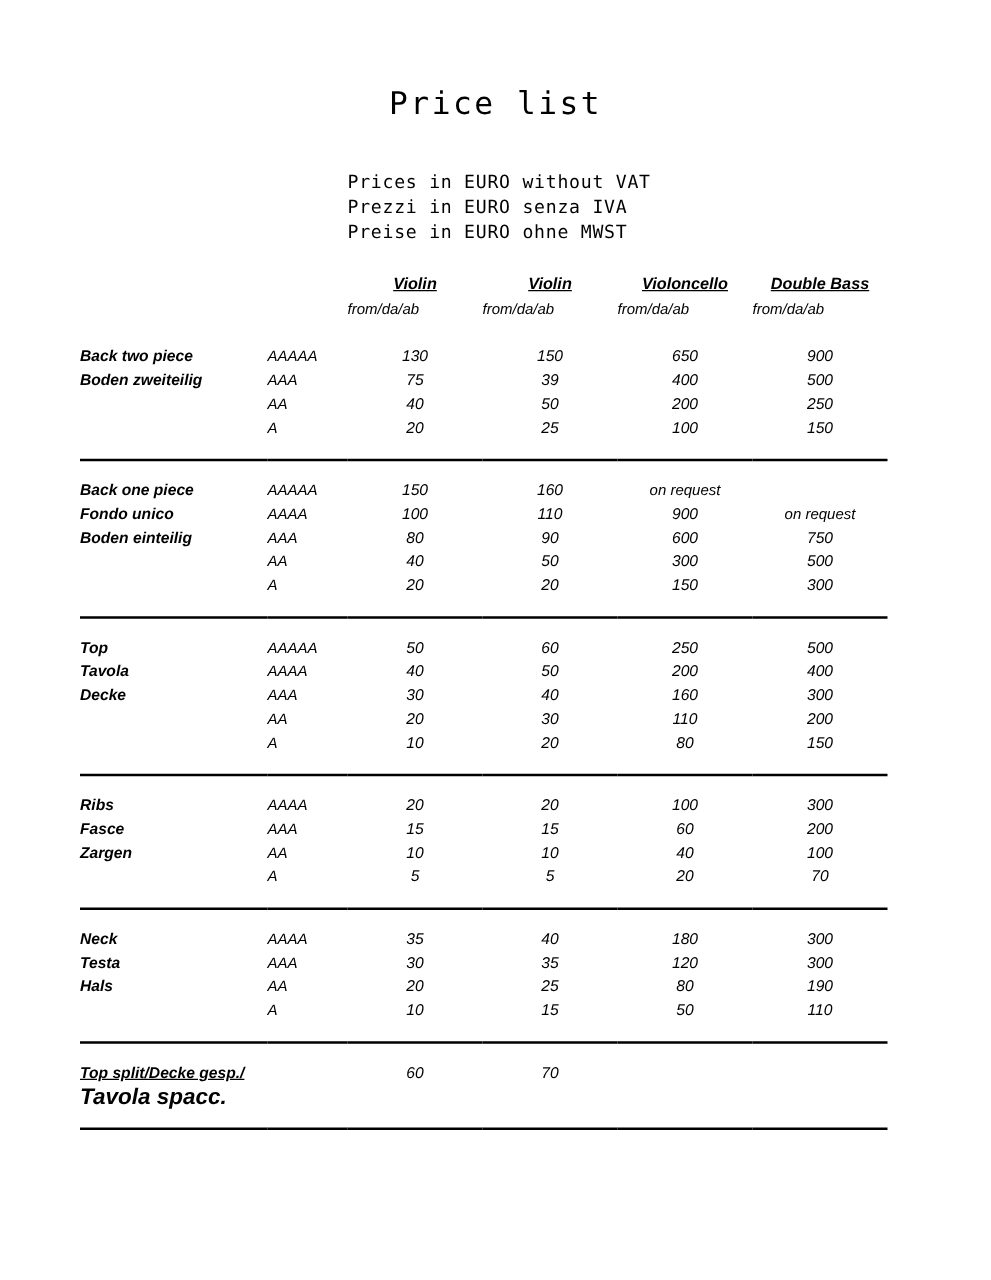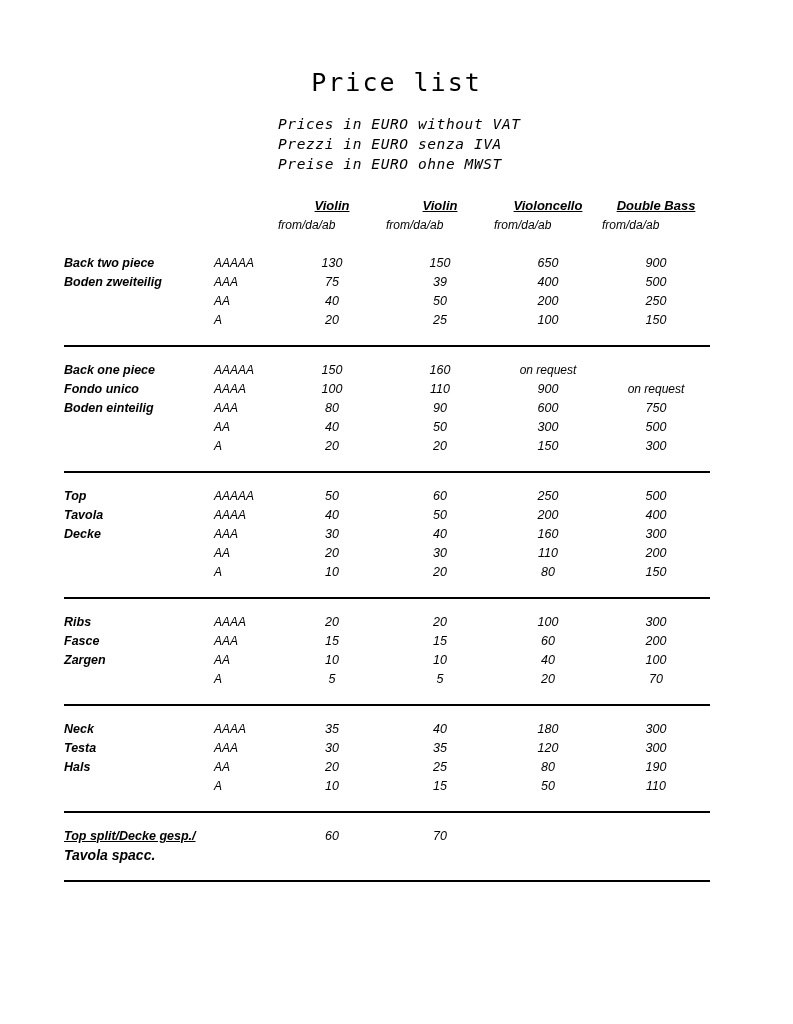--- a/index.html
+++ b/index.html
@@ -24,27 +24,26 @@
   }
   .title {
     text-align: center;
     font-family: "DejaVu Sans Mono", monospace;
     font-size: 25px;
     letter-spacing: 2px;
     margin-top: 68px;
     font-weight: normal;
   }
   .subtitle-block {
-    margin-top: 17px;
+    margin-top: 39px;
     padding-left: 278px;
     font-family: "DejaVu Sans Mono", monospace;
     font-size: 14.5px;
     line-height: 20px;
     letter-spacing: 0.6px;
-    font-style: italic;
   }
   .subtitle-line {
     white-space: pre;
   }
   table.pricetable {
     border-collapse: collapse;
     margin-top: 22px;
     margin-left: 64px;
     width: 646px;
     table-layout: fixed;
@@ -106,21 +105,21 @@
   .spacer-after td  { height: 14px; }
   .lastlabel {
     font-size: 12.5px;
     font-weight: bold;
     text-decoration: underline;
     padding-left: 2px;
     line-height: 19px;
     white-space: nowrap;
   }
   .lastlabel2 {
-    font-size: 14px;
+    font-size: 18px;
     font-weight: bold;
     padding-left: 2px;
     line-height: 19px;
     white-space: nowrap;
   }
 </style>
 </head>
 <body>
 
 <div class="page">

